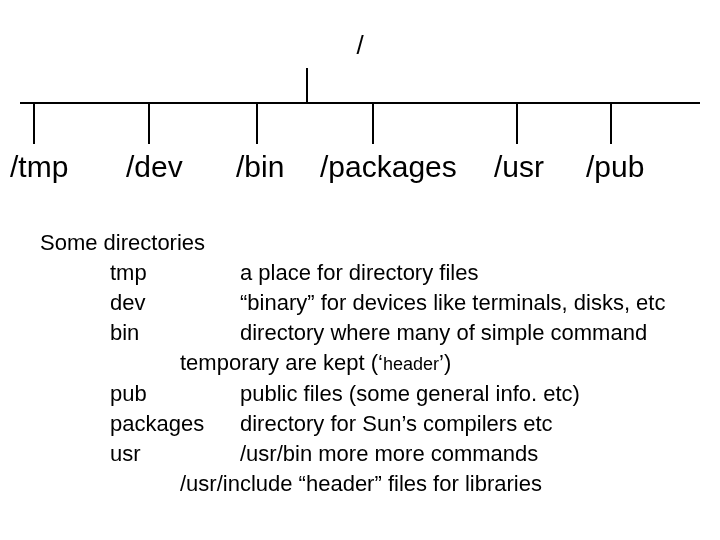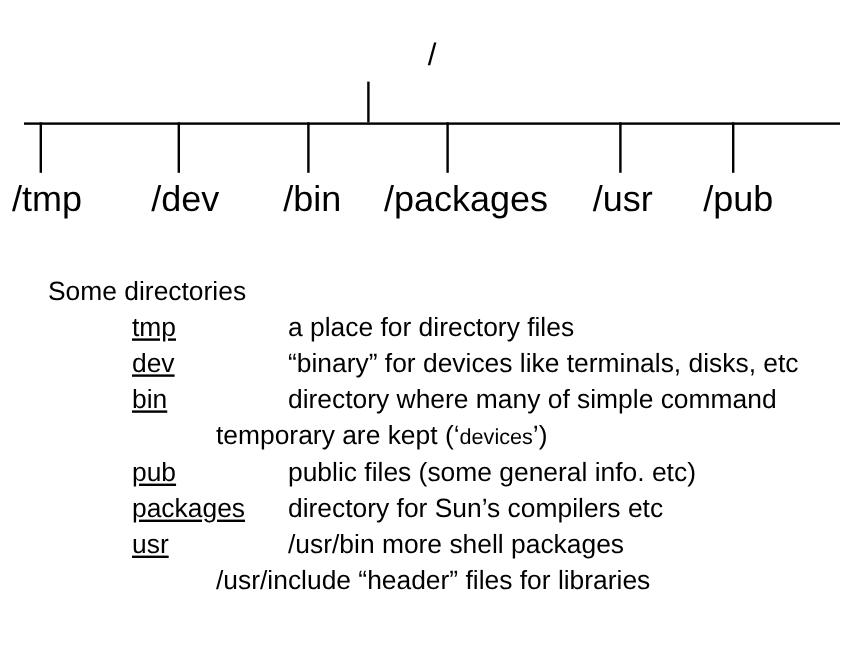--- a/index.html
+++ b/index.html
@@ -58,21 +58,20 @@
     position: absolute;
     top: 228px;
     left: 40px;
     font-size: 22px;
     line-height: 30px;
   }
   .rowname {
     display: inline-block;
     width: 130px;
     vertical-align: top;
-    text-decoration: underline;
   }
   .indent1 { padding-left: 70px; }
   .indent2 { padding-left: 140px; }
   .small { font-size: 18px; }
 </style>
 </head>
 <body>
 
 <div class="tree">
   <div class="root">/</div>
@@ -100,27 +99,27 @@
   <div class="indent1">
     <span class="rowname">tmp</span><span>a place for directory files</span>
   </div>
   <div class="indent1">
     <span class="rowname">dev</span><span>“binary” for devices like terminals, disks, etc</span>
   </div>
   <div class="indent1">
     <span class="rowname">bin</span><span>directory where many of simple command</span>
   </div>
   <div class="indent2">
-    <span>temporary are kept (‘</span><span class="small">devices</span><span>’)</span>
+    <span>temporary are kept (‘</span><span class="small">header</span><span>’)</span>
   </div>
   <div class="indent1">
     <span class="rowname">pub</span><span>public files (some general info. etc)</span>
   </div>
   <div class="indent1">
     <span class="rowname">packages</span><span>directory for Sun’s compilers etc</span>
   </div>
   <div class="indent1">
-    <span class="rowname">usr</span><span>/usr/bin  more shell packages</span>
+    <span class="rowname">usr</span><span>/usr/bin  more more commands</span>
   </div>
   <div class="indent2">
     <span>/usr/include   “header” files for libraries</span>
   </div>
 </div>
 
 </body></html>

